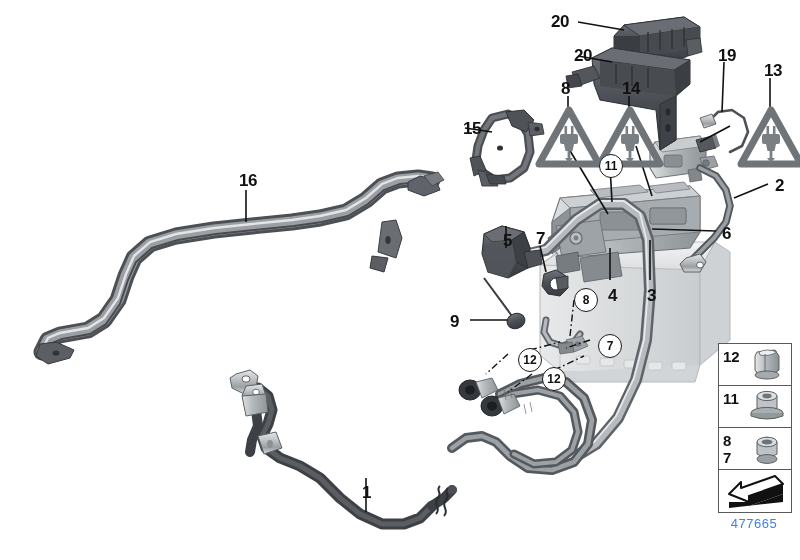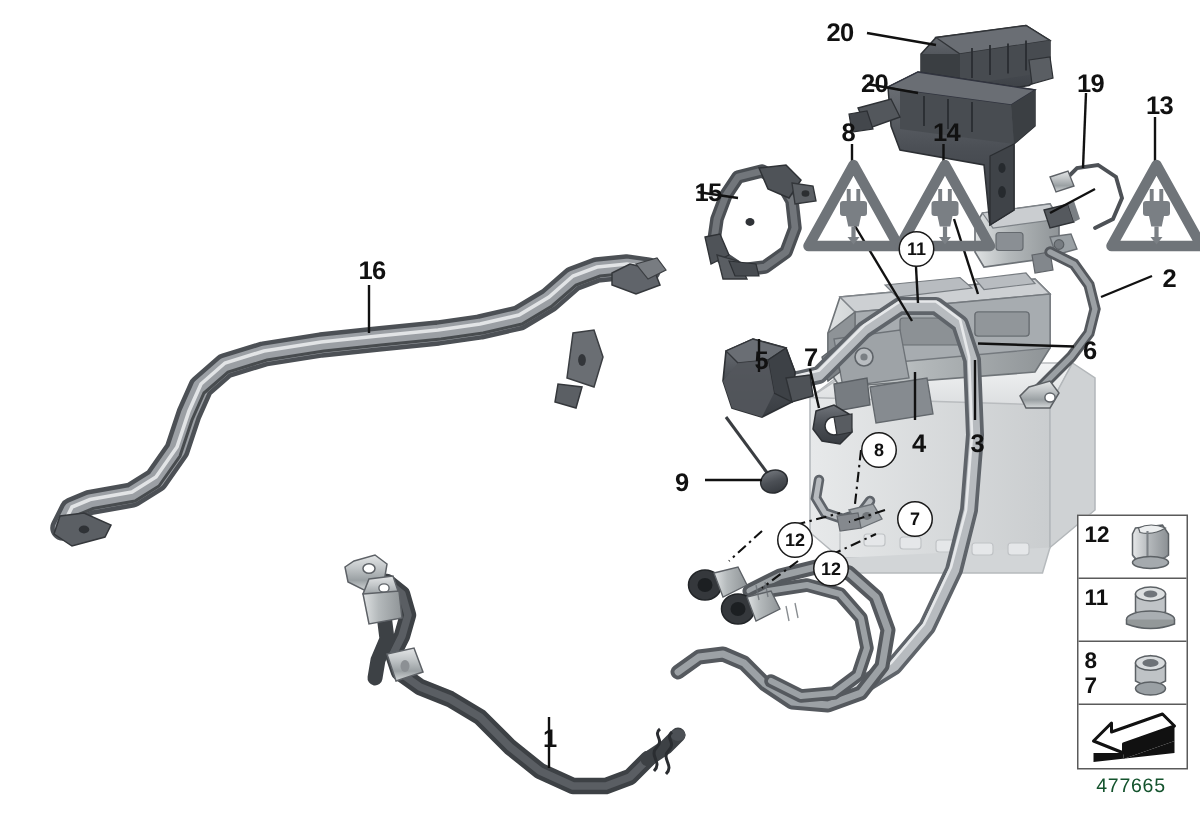--- a/index.html
+++ b/index.html
@@ -12,21 +12,21 @@
   .circnum{position:absolute;width:22px;height:22px;border:1.6px solid #1a1a1a;
            border-radius:50%;background:#fff;display:flex;align-items:center;
            justify-content:center;font-size:12px;font-weight:bold;color:#111;}
   .legend{position:absolute;left:718px;top:343px;width:72px;height:168px;
           border:1.3px solid #5a5a5a;background:#fff;}
   .legend .cell{position:relative;height:41px;border-bottom:1.3px solid #5a5a5a;}
   .legend .cell:last-child{border-bottom:none;height:44px;}
   .legend .cn{position:absolute;left:4px;top:4px;font-size:15px;font-weight:bold;color:#111;}
   .legend .cn2{position:absolute;left:4px;top:21px;font-size:15px;font-weight:bold;color:#111;}
   .partnum{position:absolute;left:718px;top:516px;width:72px;text-align:center;
-           font-size:13px;color:#14532d;letter-spacing:0.5px;}
+           font-size:13px;color:#3b82f6;letter-spacing:0.5px;}
 </style>
 </head>
 <body>
 
 <div id="stage">
 
   <svg class="layer" viewBox="0 0 800 560">
     <defs>
       <linearGradient id="gMetal" x1="0" y1="0" x2="0" y2="1">
         <stop offset="0%" stop-color="#e4e6e7"></stop>

